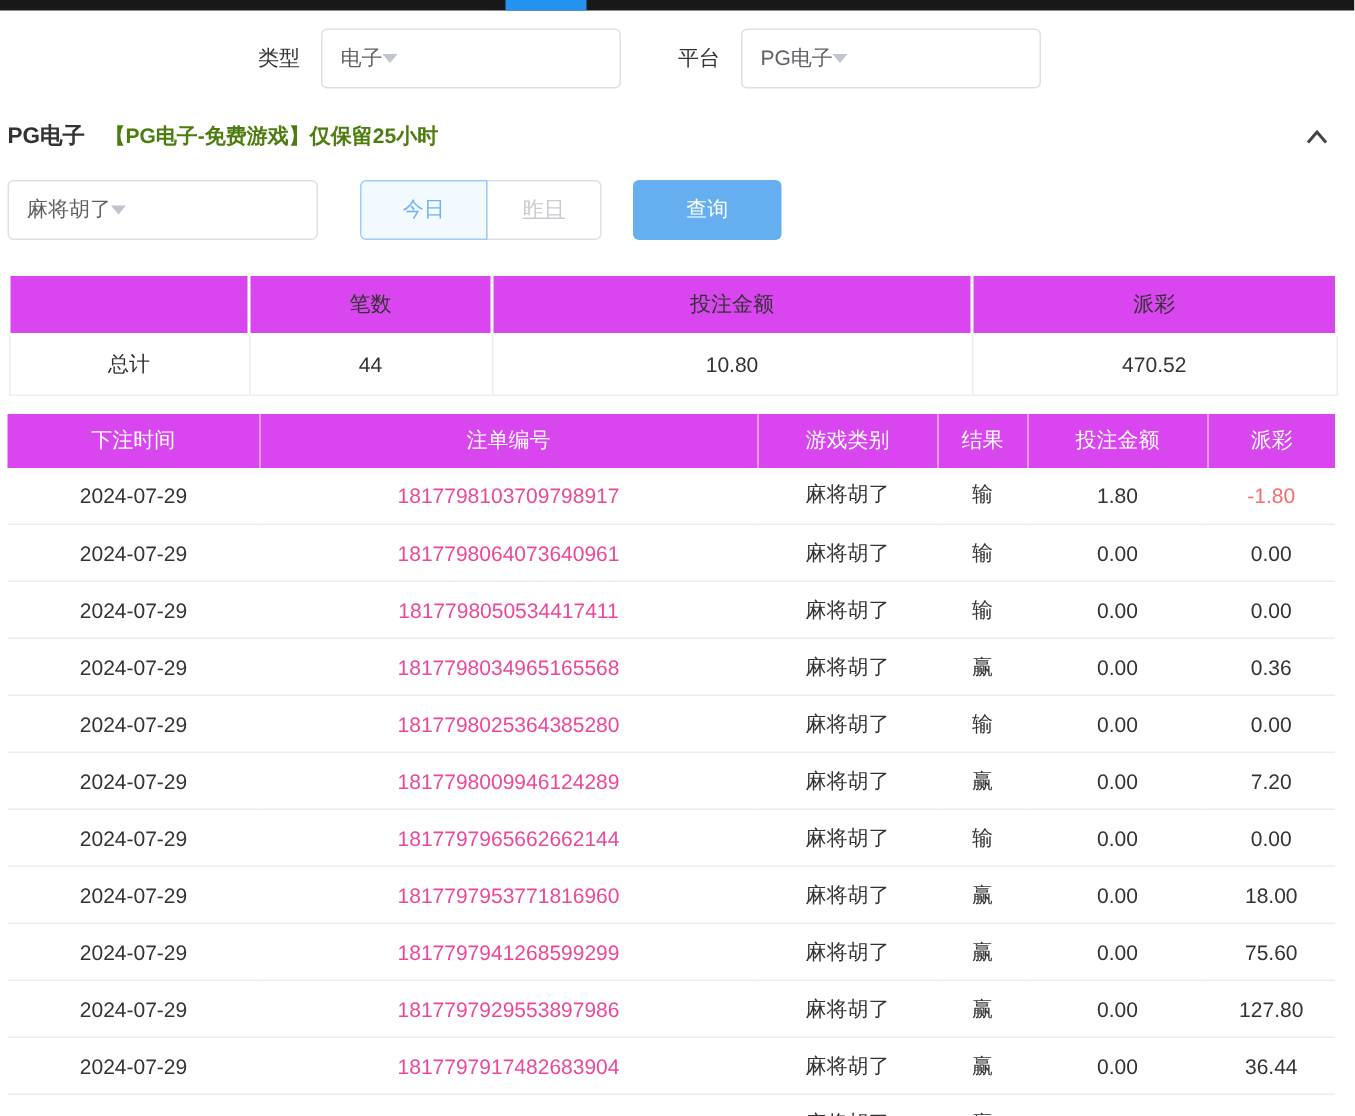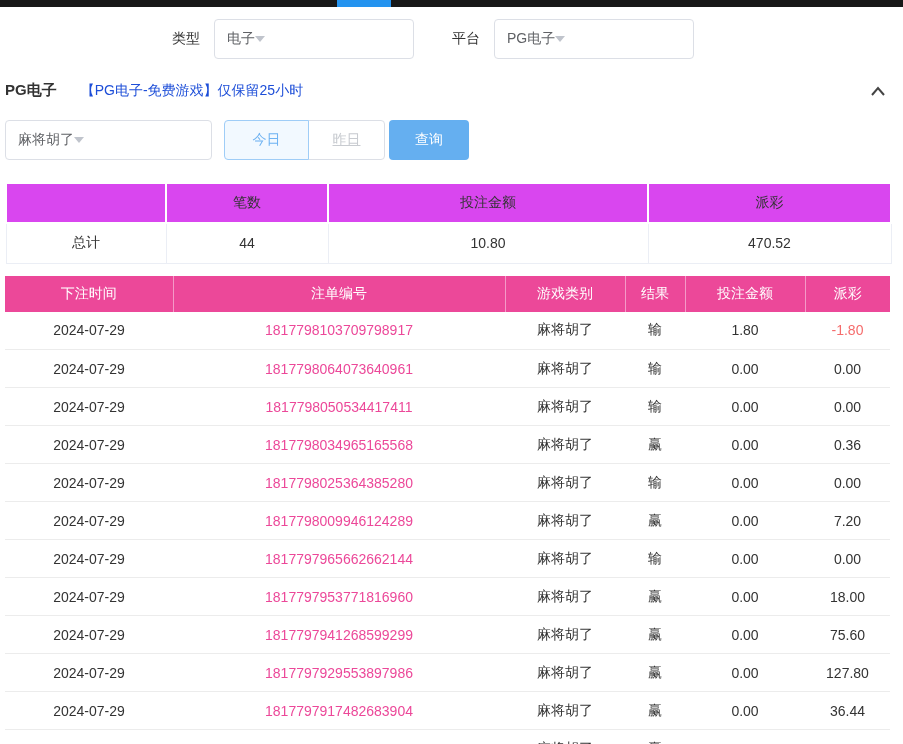--- a/index.html
+++ b/index.html
@@ -20,60 +20,60 @@
     width:200px; height:40px; border:1px solid #dcdfe6; border-radius:4px;
     background:#fff; display:flex; align-items:center; 
     padding:0 12px; color:#606266; cursor:pointer;
   }
   .caret-down { width:0; height:0; border-left:5px solid transparent; border-right:5px solid transparent; border-top:6px solid #c0c4cc; }
   .plat-label { margin-left:38px; }
 
   
   .section-row { display:flex; align-items:center; margin:22px 16px 0 5px; }
   .section-title { font-weight:bold; font-size:15px; color:#333; }
-  .section-notice { font-weight:normal; font-size:14px; color:#1d4ed8; margin-left:24px; }
+  .section-notice { font-weight:bold; font-size:14px; color:#4d7c0f; margin-left:13px; }
   .collapse-btn { margin-left:auto; cursor:pointer; display:flex; align-items:center; }
 
   
   .query-row { display:flex; align-items:center; margin:20px 0 0 5px; }
   .game-select { width:207px; }
   .date-input {
     margin-left:10px; width:220px; height:40px; border:1px solid #dcdfe6; border-radius:4px;
     display:flex; align-items:center; padding:0 10px; color:#606266; cursor:text;
   }
   .date-input svg { color:#c0c4cc; margin-right:8px; flex:none; }
-  .btn-group { display:flex; margin-left:12px;justify-content:flex-end; }
+  .btn-group { display:flex; margin-left:28px;justify-content:flex-end; }
   .qbtn {
     height:40px; background:#fff; border:1px solid #dcdfe6; color:#c8cbd0;
     font-size:14px; cursor:pointer; padding:0; font-family:inherit;
   }
   .qbtn + .qbtn { margin-left:-1px; }
   .qbtn:first-child { border-radius:4px 0 0 4px; width:85px; }
   .qbtn:nth-child(2) { width:67px;text-decoration:underline; }
   .qbtn:last-child { border-radius:0 4px 4px 0; width:77px; }
   .qbtn.active { color:#6fb3f2; border-color:#9fcdf7; background:#f2f9ff; position:relative; z-index:1; }
   .search-btn {
-    margin-left:4px; width:80px; height:40px; border:none; border-radius:4px;
+    margin-left:21px; width:99px; height:40px; border:none; border-radius:4px;
     background:#65aff0; color:#fff; font-size:14px; cursor:pointer; font-family:Liberation Serif, serif;
   }
 
   
   .summary-table { margin:22px 0 0 5px; width:885px; border-collapse:collapse; table-layout:fixed; }
   .summary-table th {
     height:40px; background:#d946ef; font-weight:normal; color:#333;
     border:2px solid #fff; text-align:center;
   }
   .summary-table td {
     height:40px; background:#fff; border:1px solid #ebeef5; text-align:center; color:#333;margin-top:12px;
   }
 
   
   .main-table { margin:12px 0 0 5px; width:885px; border-collapse:collapse; table-layout:fixed; }
   .main-table th {
-    height:36px; background:#ec4899; color:#fff; font-weight:normal;
+    height:36px; background:#d946ef; color:#fff; font-weight:normal;
     text-align:center; border-left:1px solid rgba(255,255,255,.45);
   }
   .main-table th:first-child { border-left:none; }
   .main-table td {
     height:38px; text-align:center; color:#333; border-bottom:1px solid #ececec; background:#fff;
     overflow:hidden; white-space:nowrap;
   }
   .main-table td[data-name="order-id"] { color:#ec4899; }
   .main-table td.neg { color:#f56c6c; }
 </style>

